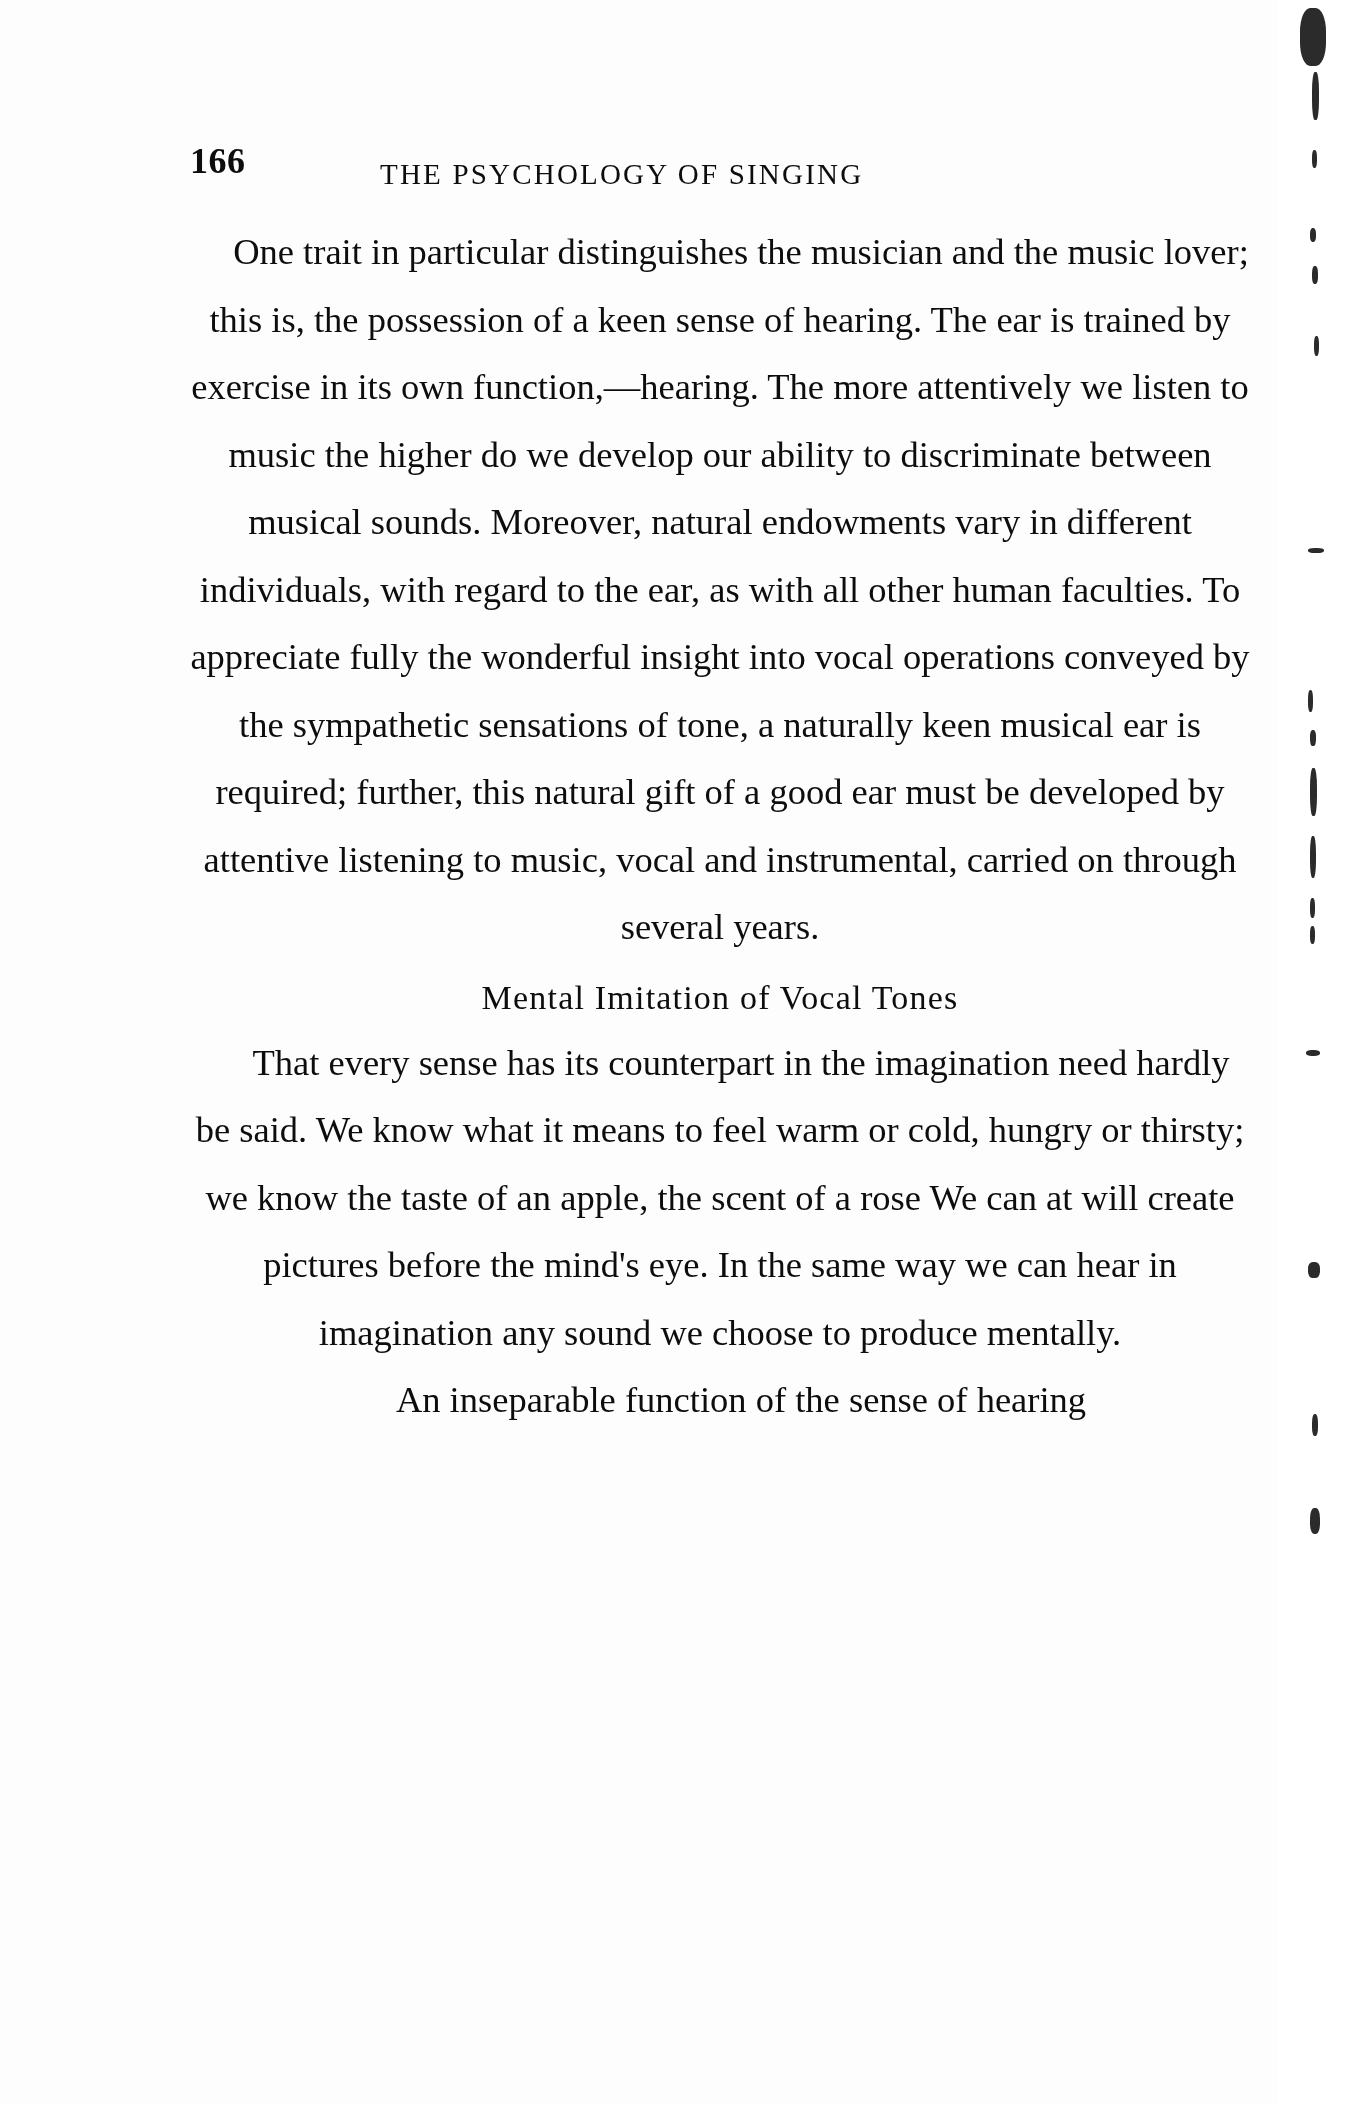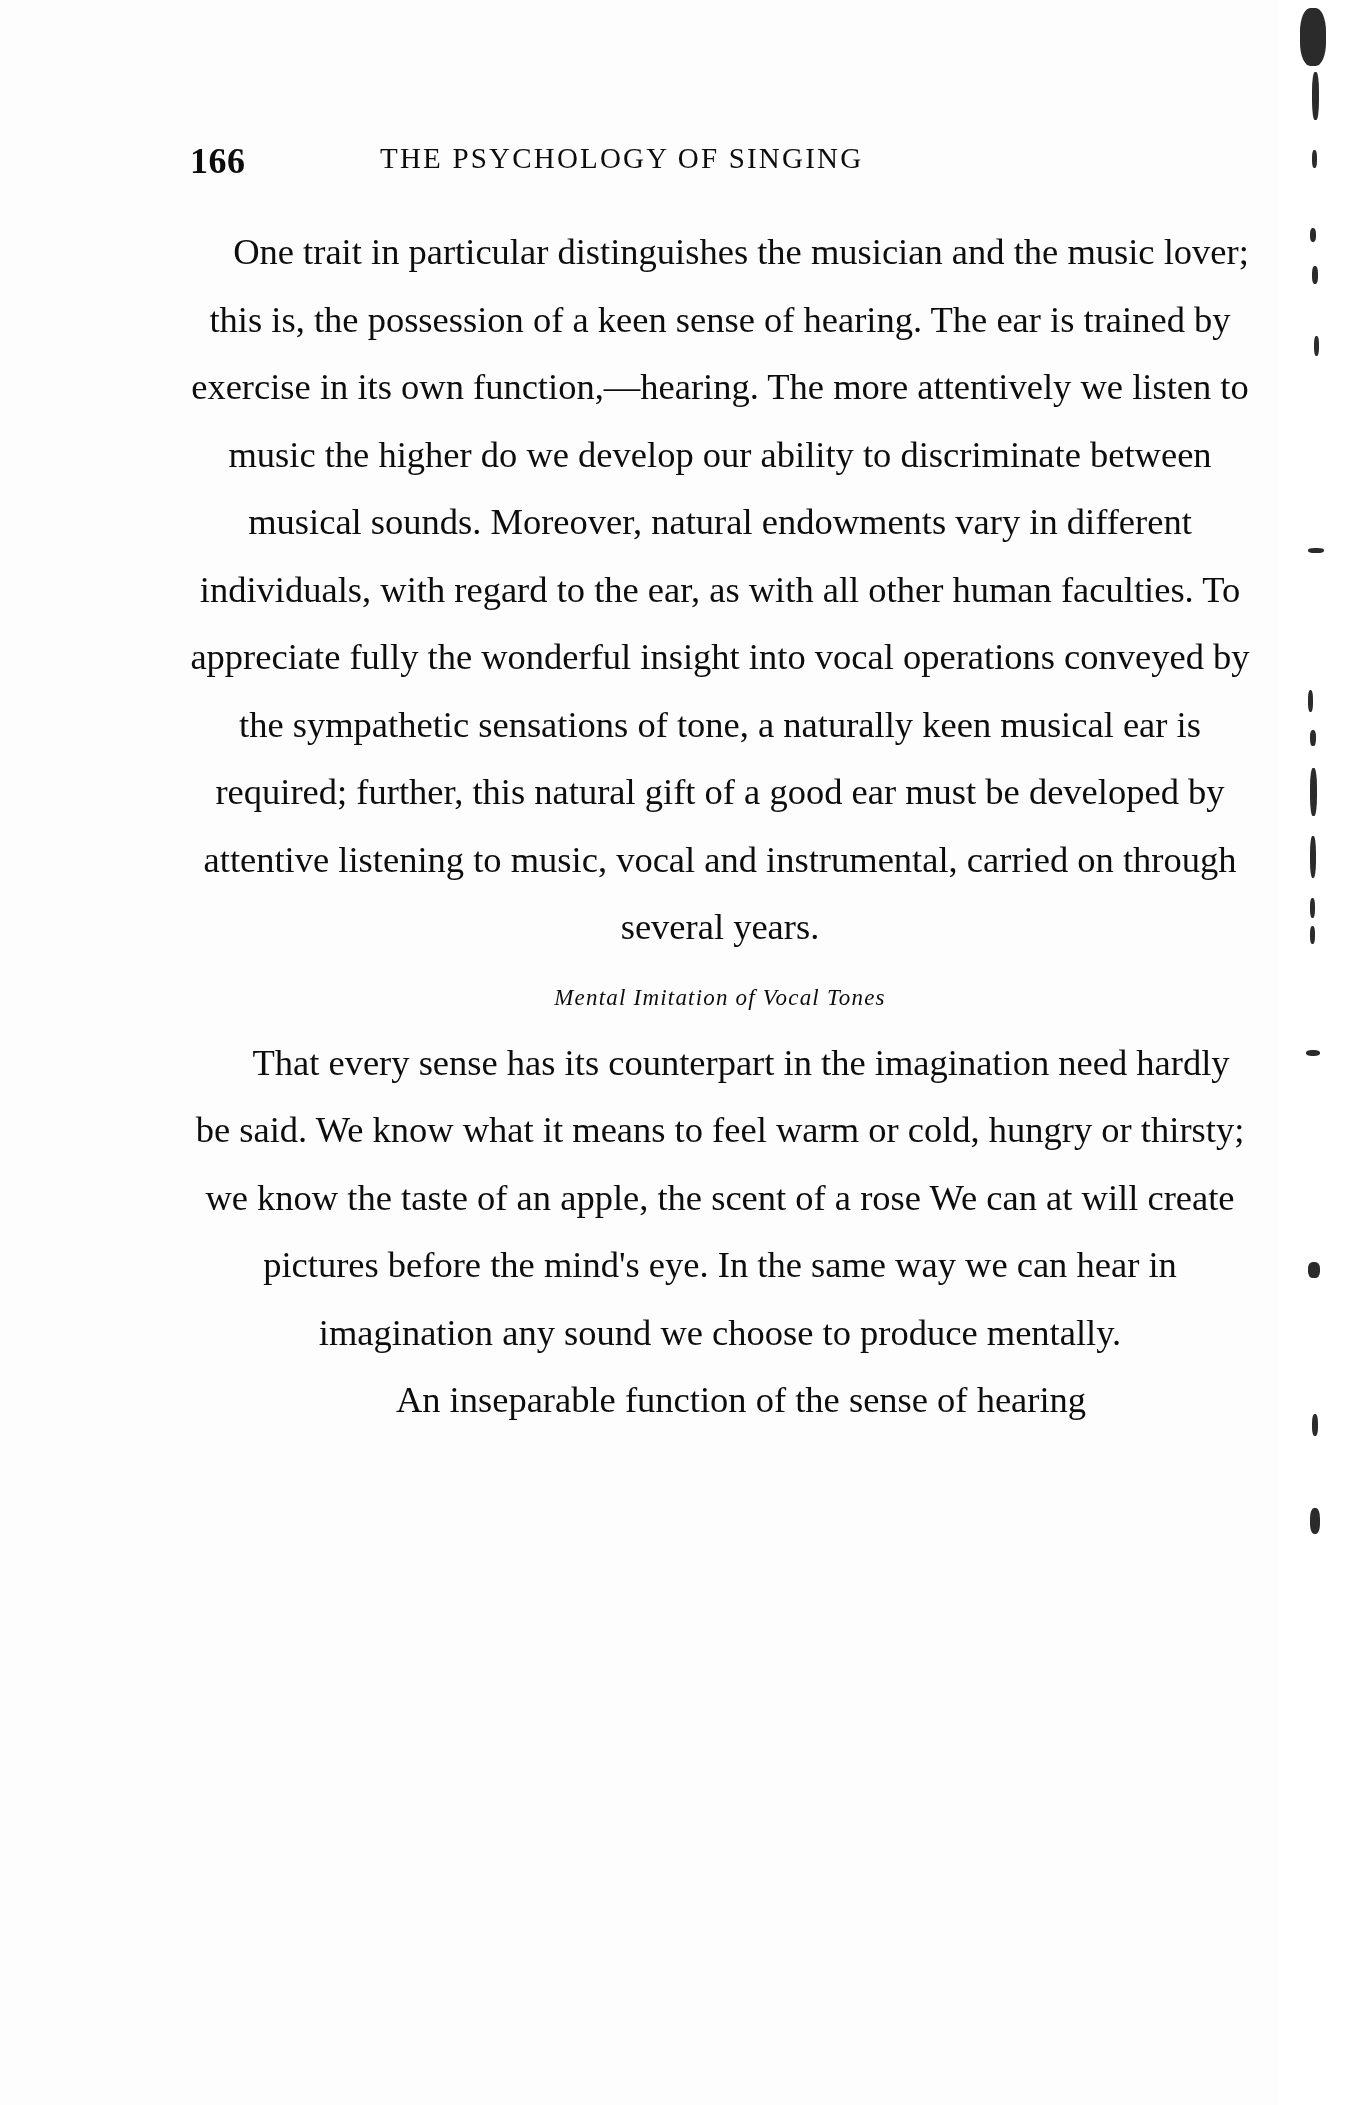--- a/index.html
+++ b/index.html
@@ -59,21 +59,21 @@
     position: absolute;
     left: 0;
     top: 0;
     font-size: 36px;
     font-weight: bold;
     letter-spacing: 0.5px;
   }
   .head-title {
     position: absolute;
     left: 190px;
-    top: 2px;
+    top: 18px;
     font-size: 29px;
     letter-spacing: 2.2px;
     font-weight: normal;
   }
 
   .body-text {
     position: absolute;
     top: 218px;
     left: 40px;
     width: 1060px;
@@ -90,22 +90,21 @@
   p.para .firstline-indent {
     display: inline-block;
     width: 42px;
   }
   p.para:last-child {
     text-align: center;
   }
 
   .subhead {
     margin: 6px 0 0 0;
-    font-size: 23px;
-    font-style: italic;
+    font-size: 34px;
     text-align: center;
     letter-spacing: 1.2px;
     line-height: 62px;
   }
 
   .para-block + .para-block {
     margin-top: 0;
   }
 </style>
 </head>

